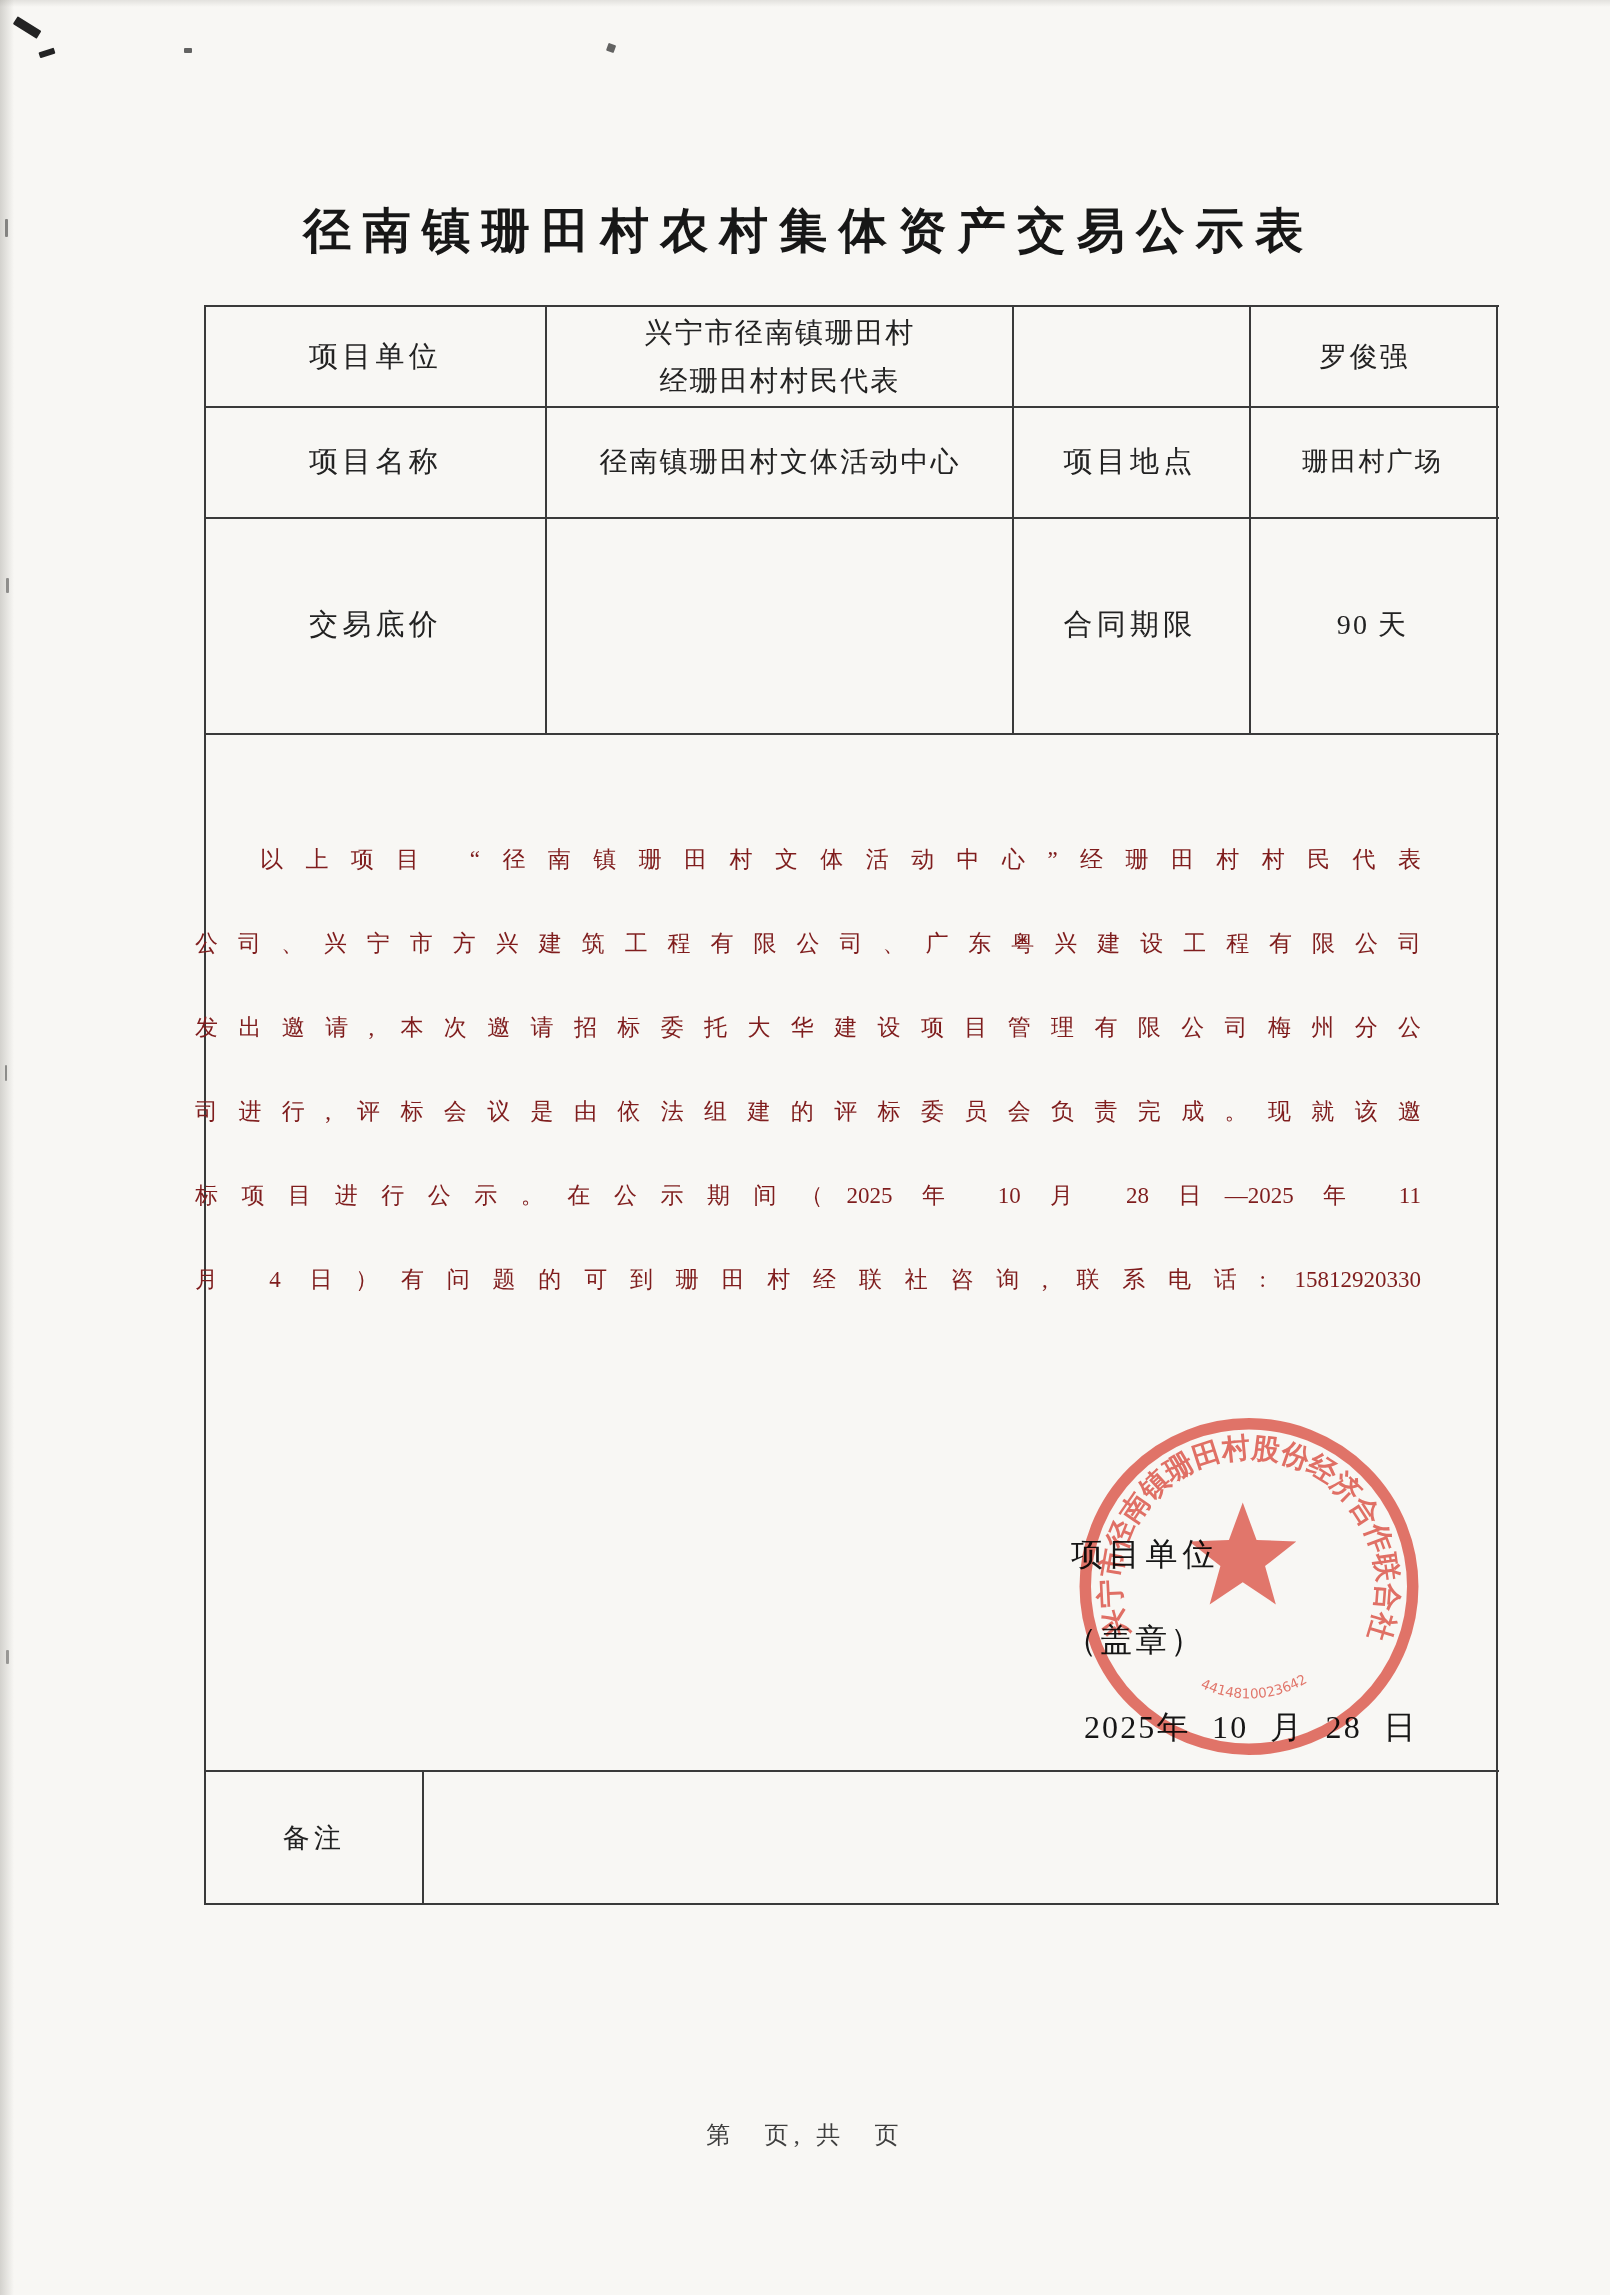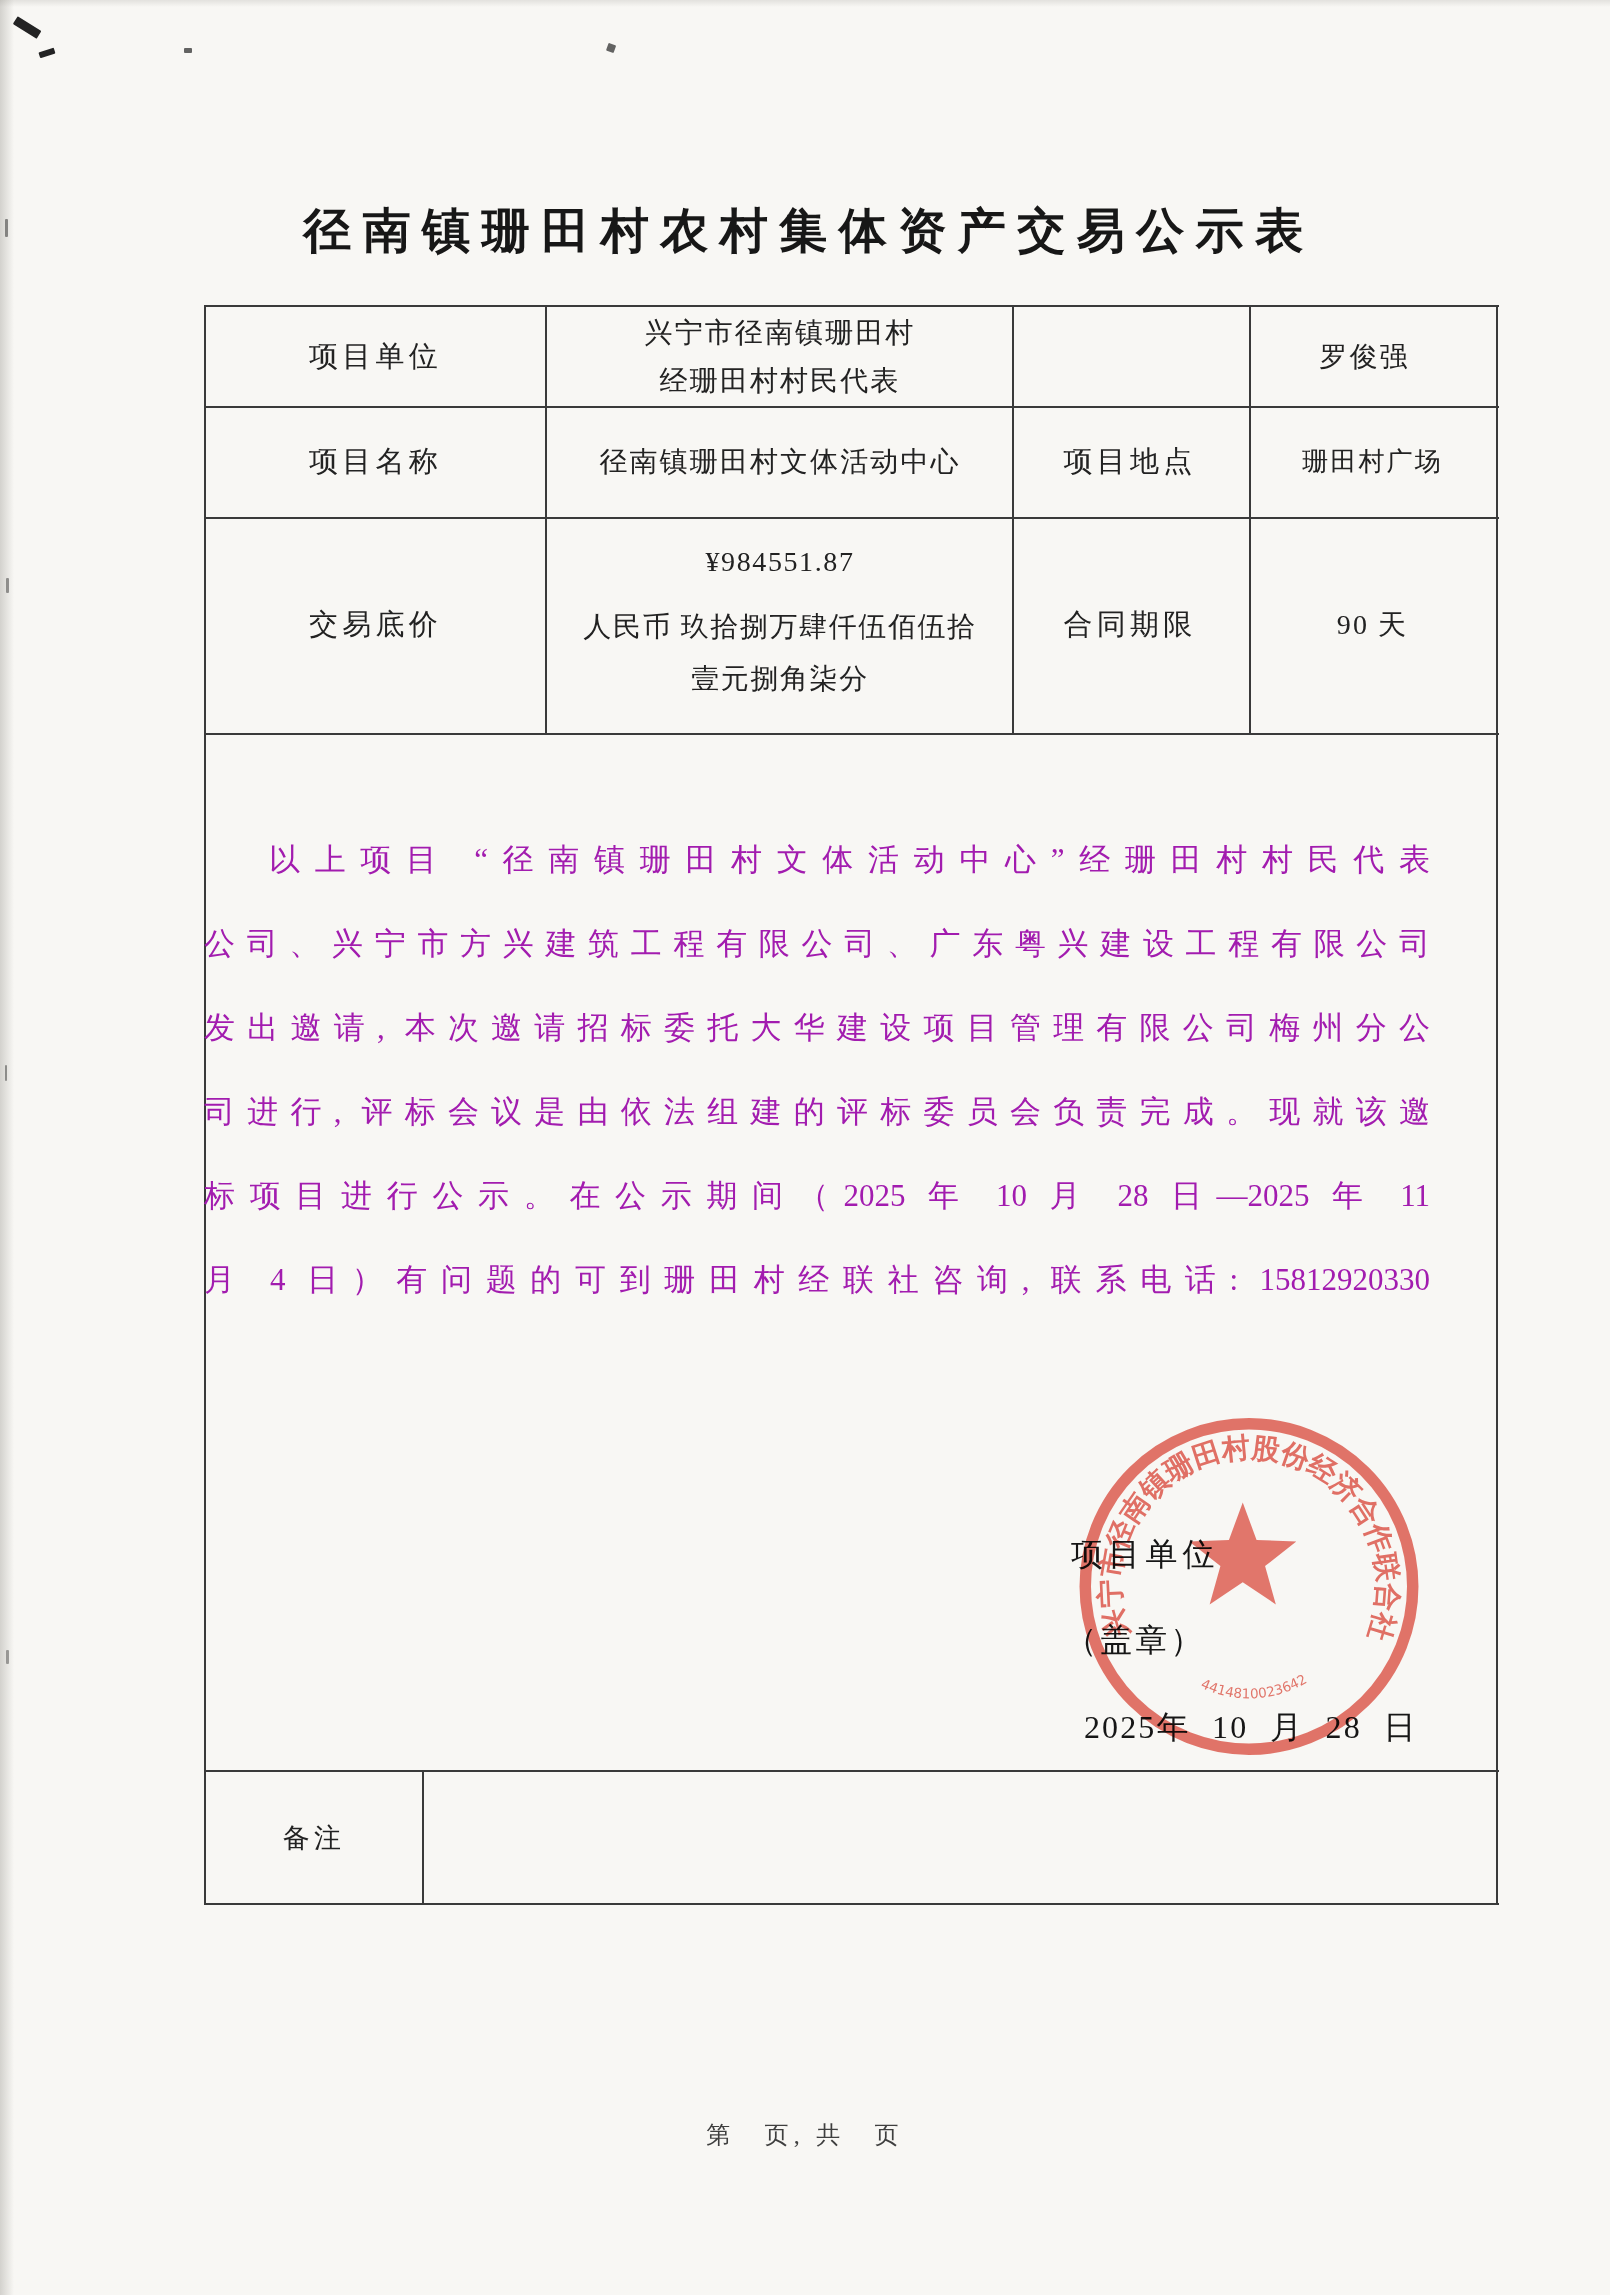--- a/index.html
+++ b/index.html
@@ -34,22 +34,22 @@
     text-align:center;color:#222;
   }
   .lbl{font-size:29px;letter-spacing:4.2px;}
   .val{font-size:28px;letter-spacing:2.1px;}
   .val2line{flex-direction:column;line-height:48px;}
   .price{flex-direction:column;}
   .price .amount{font-size:28px;letter-spacing:1.6px;margin-bottom:23px;}
   .price .words{font-size:28px;letter-spacing:1.6px;line-height:52px;width:418px;text-align:center;}
 
   .notice{
-    position:absolute;left:204px;top:818px;width:1226px;
-    font-size:31px;line-height:84px;color:#a21caf;
+    position:absolute;left:195px;top:818px;width:1226px;
+    font-size:23px;line-height:84px;color:#7f1d1d;
   }
   .notice .nline{
     text-align:justify;text-align-last:justify;white-space:normal;
     height:84px;overflow:visible;
   }
   .notice .nline.indent{padding-left:65px;}
 
   .signblock div{position:absolute;color:#161616;}
   .sign-unit{left:1071px;top:1533px;font-size:32px;letter-spacing:5.2px;}
   .sign-seal{left:1065px;top:1619px;font-size:32px;letter-spacing:3.1px;}
@@ -103,24 +103,20 @@
   </div>
 
   <div class="cell val" style="left:1243px;top:307px;width:243px;height:99px;">罗俊强</div>
 
   <div class="cell lbl" style="left:206px;top:408px;width:339px;height:107px;">项目名称</div>
   <div class="cell val" style="left:547px;top:408px;width:466px;height:107px;">径南镇珊田村文体活动中心</div>
   <div class="cell lbl" style="left:1014px;top:408px;width:232px;height:107px;">项目地点</div>
   <div class="cell val" style="left:1251px;top:408px;width:243px;height:107px;font-size:26px;">珊田村广场</div>
 
   <div class="cell lbl" style="left:206px;top:519px;width:339px;height:212px;">交易底价</div>
-  <div class="cell price" style="left:547px;top:519px;width:466px;height:212px;">
-    <span class="amount">¥984551.87</span>
-    <span class="words">人民币 玖拾捌万肆仟伍佰伍拾壹元捌角柒分</span>
-  </div>
   <div class="cell lbl" style="left:1014px;top:519px;width:232px;height:212px;">合同期限</div>
   <div class="cell val" style="left:1251px;top:519px;width:243px;height:212px;">90 天</div>
 
   <div class="notice">
     <div class="nline indent">以上项目 “径南镇珊田村文体活动中心”经珊田村村民代表</div>
     <div class="nline">公司、兴宁市方兴建筑工程有限公司、广东粤兴建设工程有限公司</div>
     <div class="nline">发出邀请, 本次邀请招标委托大华建设项目管理有限公司梅州分公</div>
     <div class="nline">司进行, 评标会议是由依法组建的评标委员会负责完成。现就该邀</div>
     <div class="nline">标项目进行公示。在公示期间（2025 年 10 月 28 日—2025 年 11</div>
     <div class="nline">月 4 日）有问题的可到珊田村经联社咨询, 联系电话: 15812920330</div>

